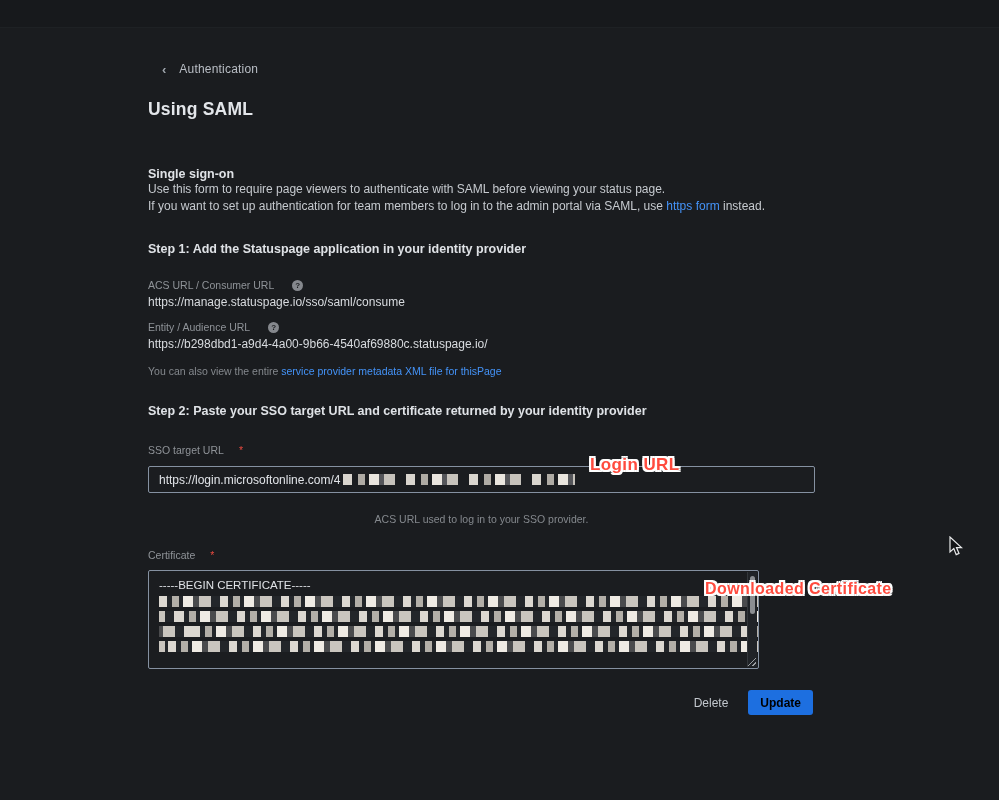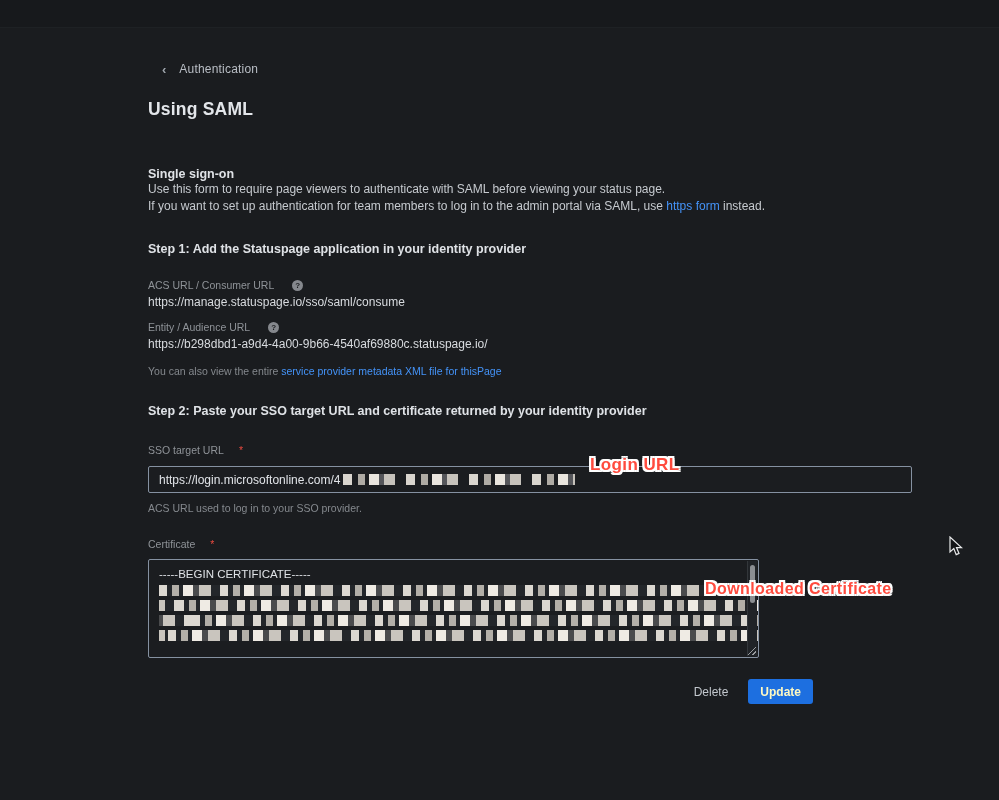--- a/index.html
+++ b/index.html
@@ -28,28 +28,28 @@
   .field-label{display:flex;align-items:center;font-size:10.5px;color:#8F9398;gap:12px;}
   .field-label .req{color:#E5493E;margin-left:3px;font-size:10.5px;}
   .help-icon{display:inline-block;width:11px;height:11px;margin-left:6px;border-radius:50%;
     background:#85888D;color:#1A1C1F;font-size:8px;font-weight:700;line-height:11px;text-align:center;}
   .mt23{margin-top:23px;} .mt12{margin-top:12px;} .mt26{margin-top:26px;} .mt24{margin-top:24px;}
   .field-value{margin-top:4px;font-size:12px;color:#D8DBDF;}
 
   .metadata-line{margin-top:14px;font-size:10.5px;color:#84888D;}
 
   
-  .text-input{margin-top:10px;box-sizing:border-box;width:764px;height:27px;border:1px solid #8591A1;border-radius:2px;
+  .text-input{margin-top:10px;box-sizing:border-box;width:667px;height:27px;border:1px solid #8591A1;border-radius:2px;
     background:#1B1D20;display:flex;align-items:center;padding:0 10px;position:relative;cursor:text;}
   .text-input .val{font-size:12px;color:#E1E4E8;white-space:nowrap;}
   .redact-inline{display:inline-block;width:232px;height:11px;margin-left:3px;
     background:repeating-linear-gradient(90deg,
       #D9D5CE 0 9px,#1B1D20 9px 15px,#AFABA4 15px 22px,#1B1D20 22px 26px,
       #E9E5DE 26px 36px,#55565A 36px 41px,#C6C2BB 41px 52px,#1B1D20 52px 63px);}
-  .helper-text{margin-top:9px;font-size:10.5px;color:#85898E;}
+  .helper-text{margin-top:20px;font-size:10.5px;color:#85898E;text-align:center;}
 
   
   .textarea{margin-top:9px;box-sizing:border-box;width:611px;height:99px;border:1px solid #8591A1;border-radius:2px;
     background:#1B1D20;position:relative;overflow:hidden;padding:7px 24px 0 10px;cursor:text;}
   .cert-line{font-size:11.5px;line-height:14px;color:#DFE2E6;white-space:nowrap;}
   .mz{height:11px;margin-top:4px;width:620px;
     background:repeating-linear-gradient(90deg,
       #DCD8D1 0 8px,#23262A 8px 13px,#B3AFA8 13px 20px,#23262A 20px 24px,
       #EFEBE4 24px 34px,#4A4B4D 34px 40px,#C9C5BE 40px 52px,#23262A 52px 61px);}
   .mz.m2{background-position-x:17px;width:612px;}
@@ -58,21 +58,21 @@
   .v-scrollbar{position:absolute;top:1px;bottom:1px;right:1px;width:9px;background:#202327;border-left:1px solid #33373B;}
   .v-thumb{position:absolute;top:4px;left:2px;width:5px;height:38px;border-radius:3px;background:#8B8E92;cursor:pointer;}
   .resize-grip{position:absolute;right:2px;bottom:2px;width:9px;height:9px;cursor:nwse-resize;
     background:repeating-linear-gradient(-45deg,transparent 0 2px,#9a9da0 2px 3px);
     clip-path:polygon(100% 0,100% 100%,0 100%);}
 
   
   .btn-row{margin-top:21px;display:flex;justify-content:flex-end;align-items:center;gap:8px;padding-right:2px;}
   .btn{border:none;border-radius:3px;font-family:"Liberation Sans",sans-serif;font-size:12px;height:25px;padding:0 12px;cursor:pointer;}
   .btn-delete{background:transparent;color:#C2C7CD;}
-  .btn-update{background:#1D6FE0;color:#fef9c3;font-weight:600;}
+  .btn-update{background:#1D6FE0;color:#000000;font-weight:600;}
 
   
   .annot{position:absolute;font-size:17px;font-weight:800;letter-spacing:.4px;color:#FF4B3E;white-space:nowrap;
     text-shadow:-2px -2px 0 #fff,2px -2px 0 #fff,-2px 2px 0 #fff,2px 2px 0 #fff,-2px 0 0 #fff,2px 0 0 #fff,0 -2px 0 #fff,0 2px 0 #fff;}
   .annot-login{left:590px;top:455px;}
   .annot-cert{left:705px;top:580px;font-size:16px;}
 
   .cursor{position:absolute;left:949px;top:536px;width:14px;height:21px;pointer-events:none;}
 </style>
 </head>

